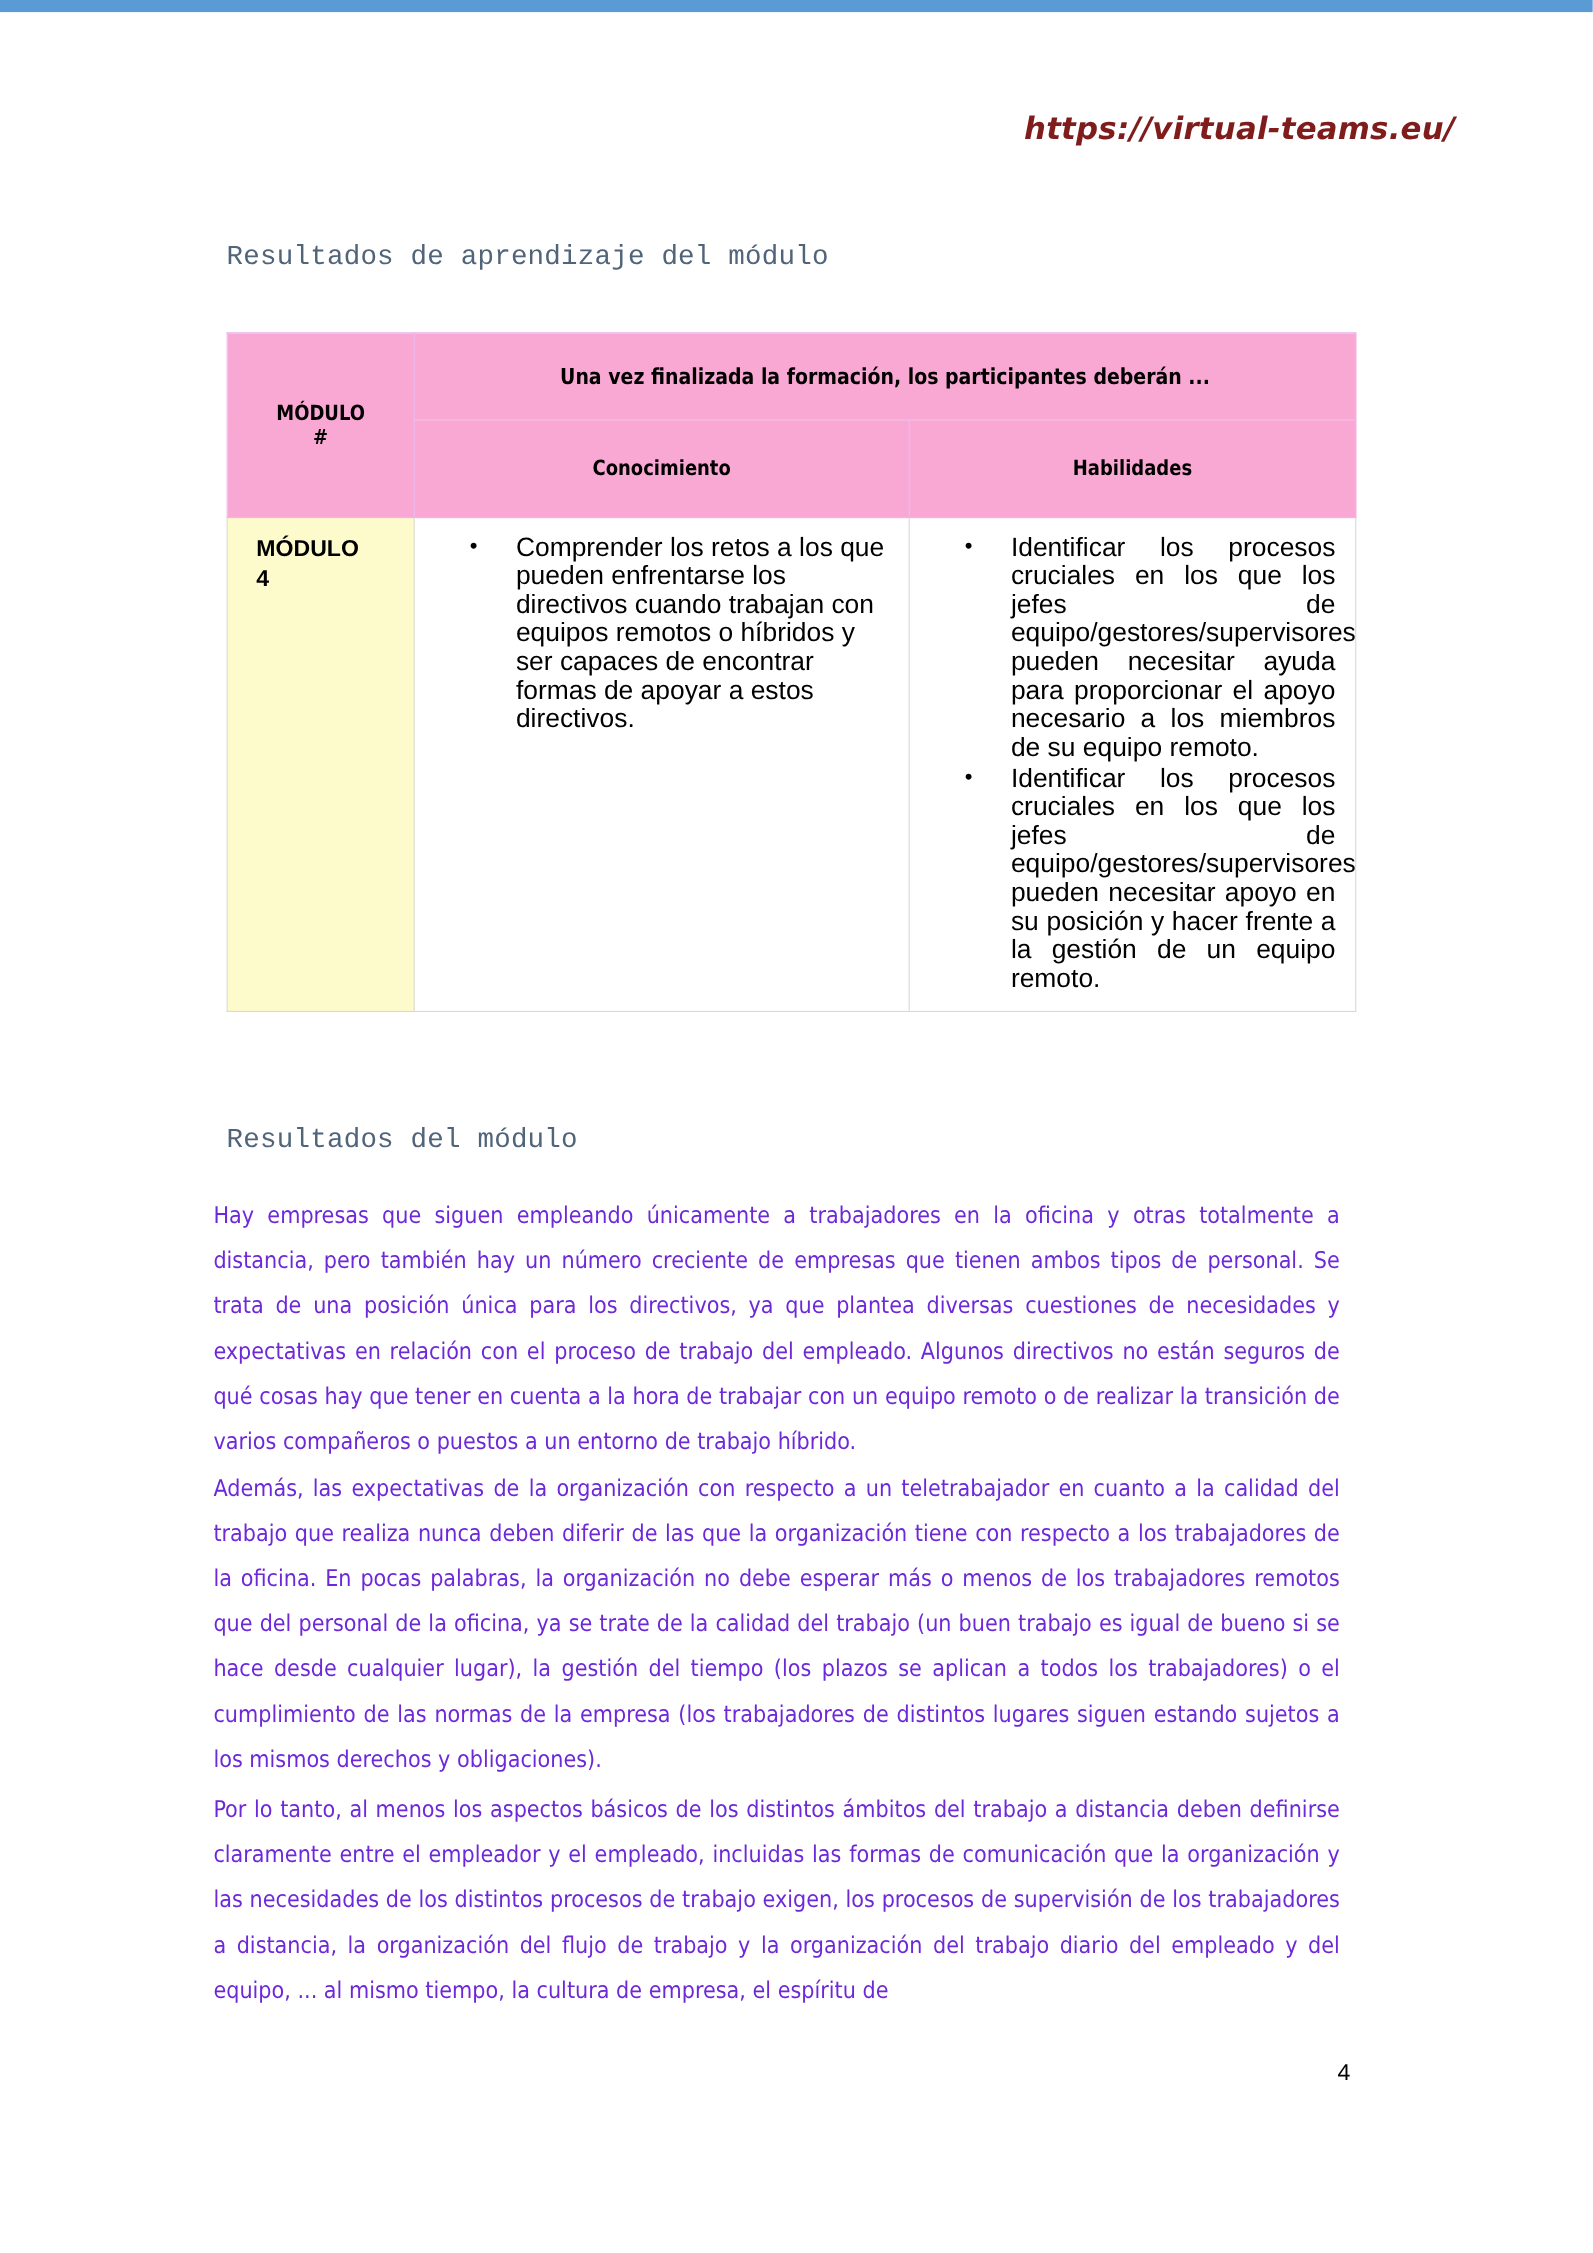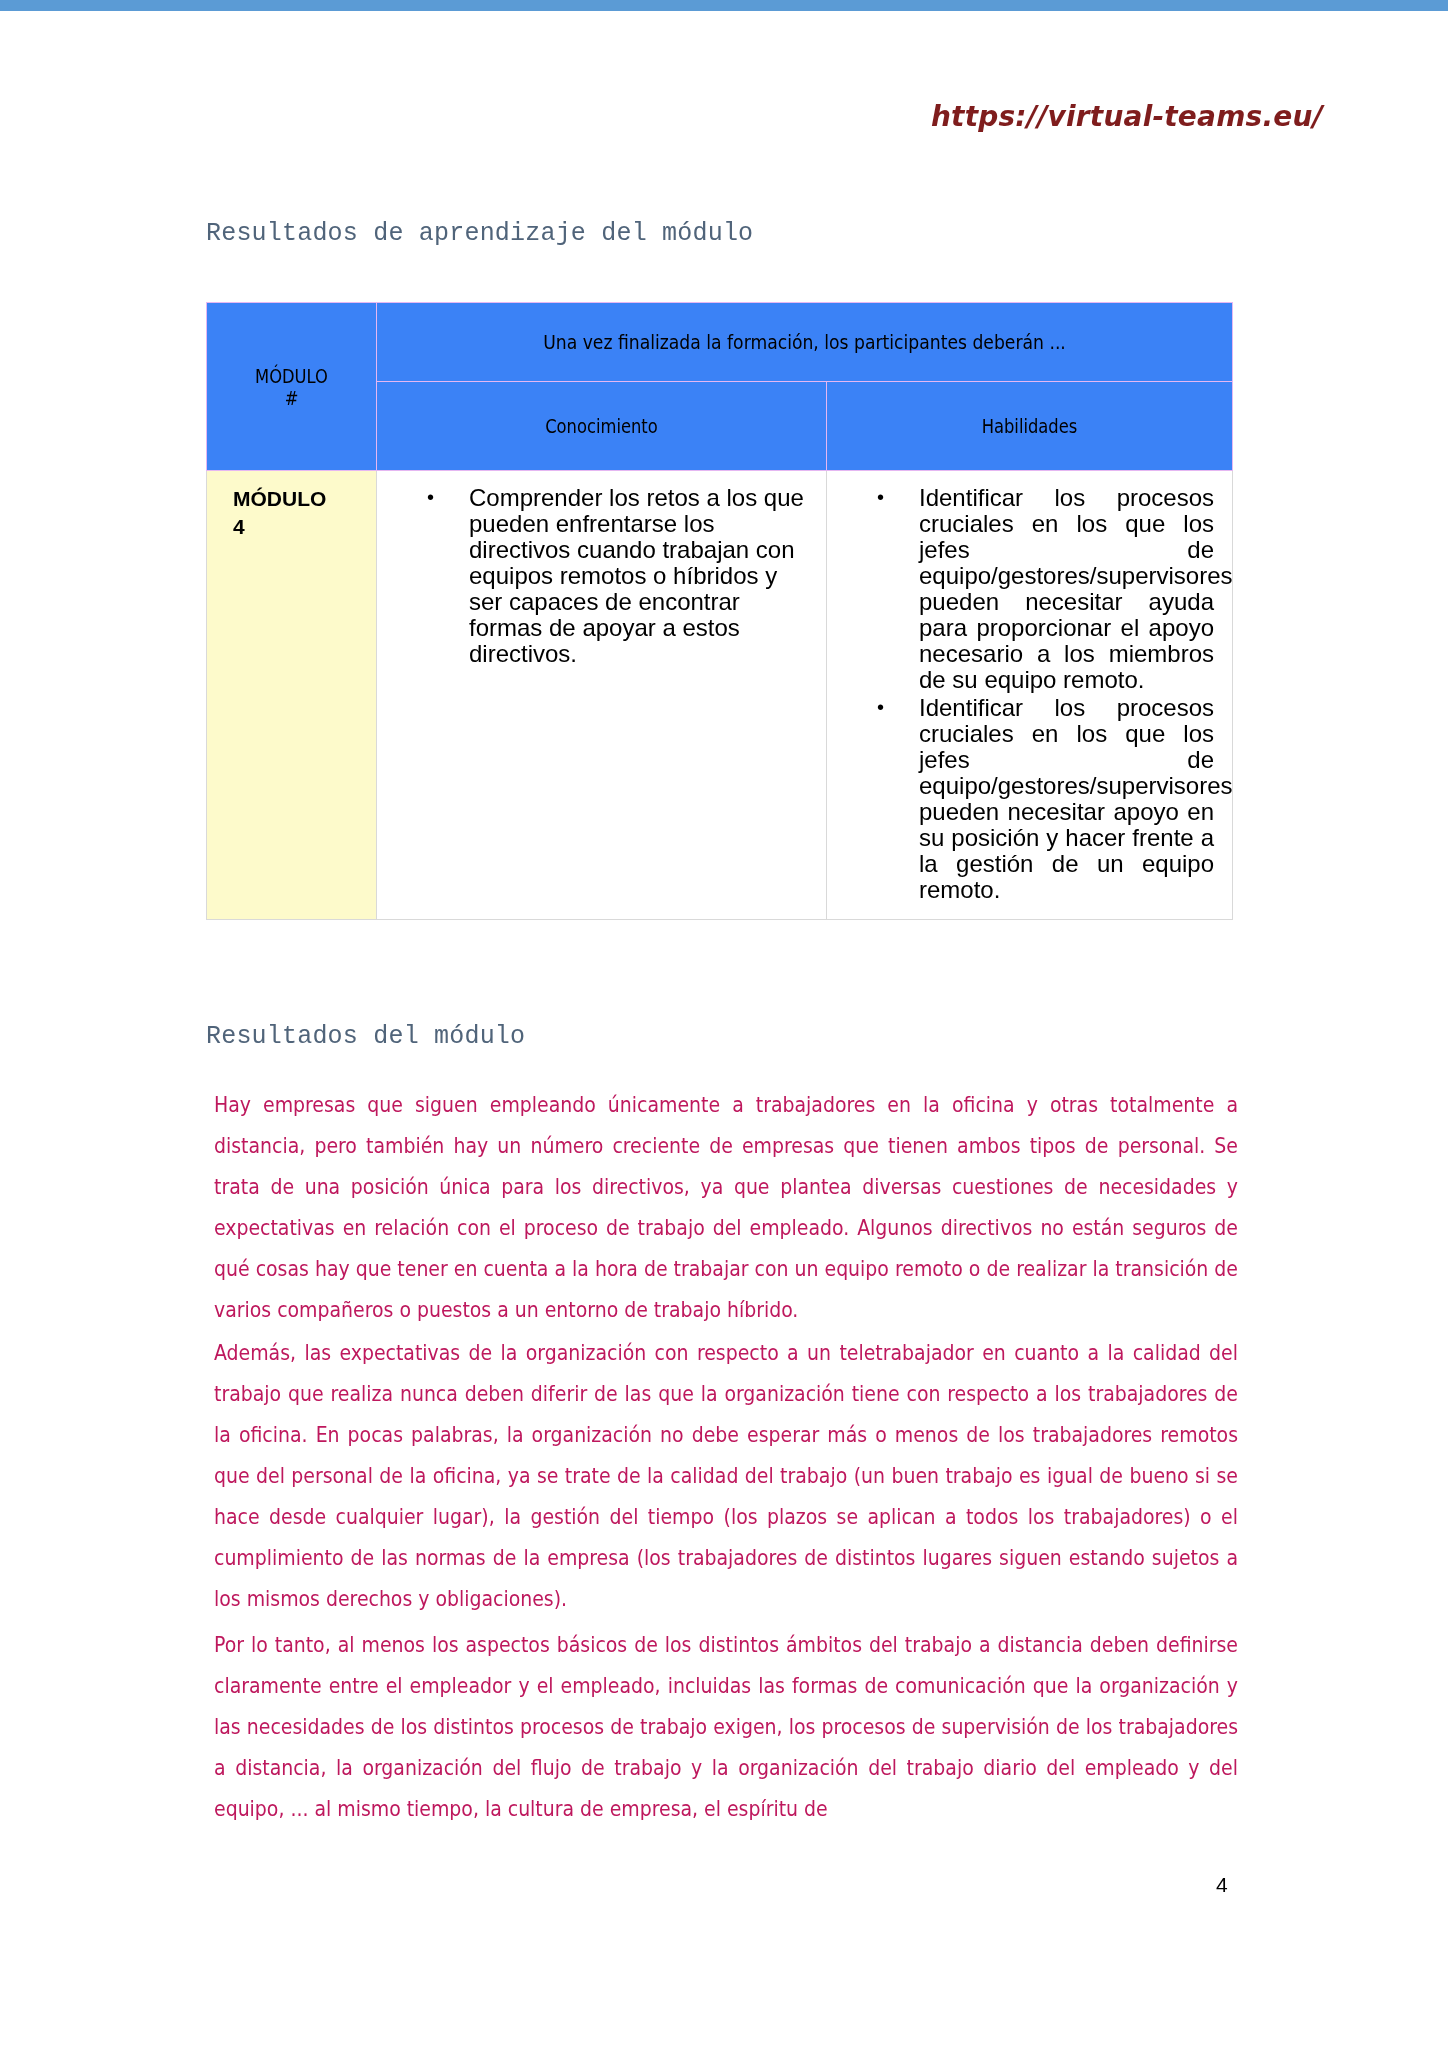--- a/index.html
+++ b/index.html
@@ -185,27 +185,27 @@
     width: 1026px;
     border-collapse: collapse;
     table-layout: fixed;
   }
   .lo-table td {
     border: 1px solid #d9d9d9;
     vertical-align: top;
     padding: 0;
   }
   .th-purple {
-    background: #3b82f6;
+    background: #f9a8d4;
     border: 1px solid #e5b7f2 !important;
     text-align: center;
     vertical-align: middle !important;
     color: #000000;
     font-family: "DejaVu Sans", sans-serif;
-    font-weight: normal;
+    font-weight: bold;
     font-size: 19px;
   }
   .th-purple .lbl {
     display: block;
     transform: scaleX(0.86);
     transform-origin: center;
   }
   #cell-module-head { width: 170px; }
   #cell-once-trained { font-size: 20px; height: 78px; }
   #cell-knowledge  { width: 450px; height: 88px; }
@@ -243,26 +243,26 @@
     position: absolute;
     left: 0;
     top: -1px;
     font-size: 20px;
   }
   .bullets.justify li { text-align: justify; }
 
   
   .doc-para {
     position: absolute;
-    left: 214px;
+    left: 194px;
     width: 1024px;
     font-family: "DejaVu Sans Condensed", "DejaVu Sans", sans-serif;
     font-size: 21px;
     line-height: 41px;
-    color: #be185d;
+    color: #6d28d9;
     text-align: justify;
     text-justify: inter-word;
   }
   #para-1 { top: 1085px; }
   #para-2 { top: 1333px; }
   #para-3 { top: 1625px; }
 
   
   .page-number {
     position: absolute;

